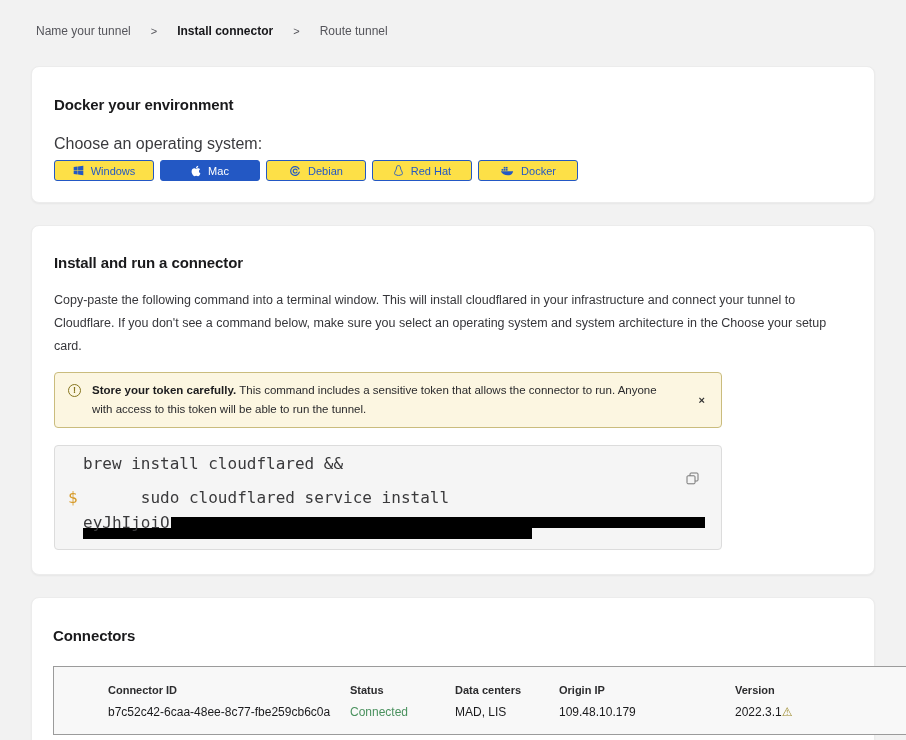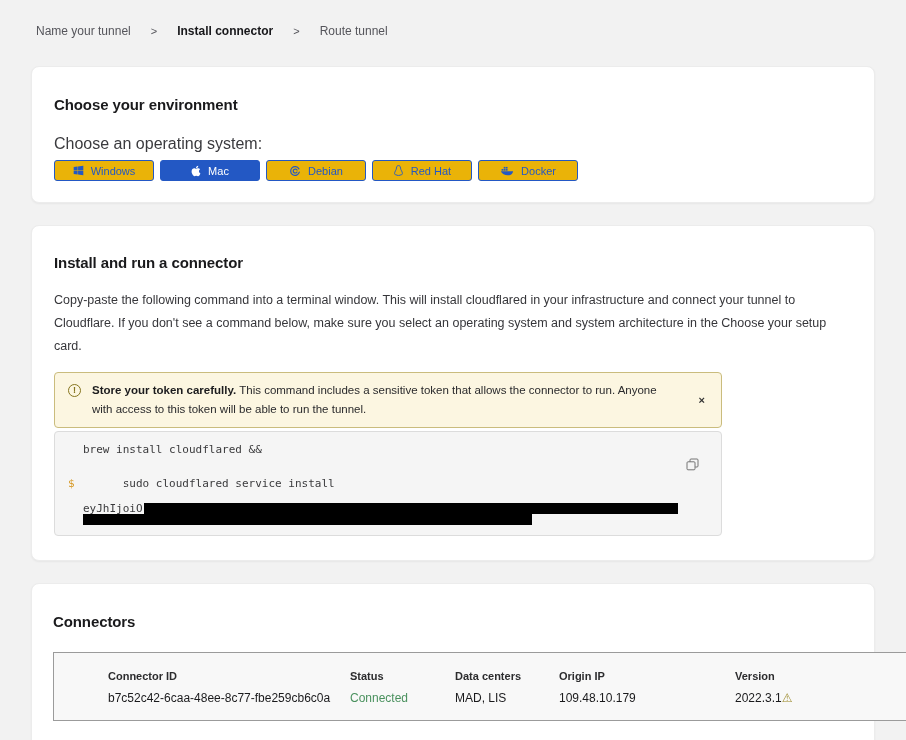--- a/index.html
+++ b/index.html
@@ -39,21 +39,21 @@
     margin:0;font-size:15px;font-weight:700;color:#1a1a1c;letter-spacing:-.1px;
   }
 
   
   .card-env{margin-top:28px;padding:29px 22px 21px;}
   .os-label{font-size:16px;color:#3a3a3e;margin:22px 0 7px;}
   .os-row{display:flex;gap:6px;}
   .os-btn{
     width:100px;height:21px;
     display:flex;align-items:center;justify-content:center;gap:7px;
-    background:#eab308;border:1px solid var(--accent-blue);border-radius:3px;
+    background:#fde047;border:1px solid var(--accent-blue);border-radius:3px;
     color:var(--accent-blue);font-size:11px;font-family:inherit;
     padding:0;cursor:pointer;
   }
   .os-btn.selected{background:var(--accent-blue);color:#fff;}
   .os-icon{display:flex;align-items:center;}
 
   
   .card-install{margin-top:22px;padding:28px 22px 24px;}
   .desc{
     margin:18px 0 0;max-width:800px;
@@ -75,24 +75,24 @@
     display:flex;align-items:center;justify-content:center;
   }
   .warn-text{margin:0;font-size:11.5px;line-height:19px;color:#2a2a2c;max-width:565px;}
   .warn-text b{color:#1c1c1e;}
   .warn-close{
     position:absolute;right:14px;top:50%;transform:translateY(-50%);
     background:none;border:none;padding:2px;
     font-size:11px;font-weight:700;color:#333;cursor:pointer;font-family:inherit;
   }
   .codeblock{
-    margin-top:3px;width:668px;
+    margin-top:17px;width:668px;
     background:#f5f5f5;border:1px solid #dcdcdc;border-radius:4px;
     padding:11px 0 10px;position:relative;
-    font-family:"DejaVu Sans Mono",monospace;font-size:11px;color:#3a3a3c;
+    font-family:"DejaVu Sans Mono",monospace;font-size:16px;color:#3a3a3c;
   }
   .code-line{padding-left:28px;line-height:13px;white-space:pre;}
   .code-line1{margin-bottom:8px;}
   .code-line2{position:relative;}
   .prompt{position:absolute;left:13px;color:#d79b2a;}
   .code-line3{display:flex;align-items:flex-end;line-height:11px;}
   .redact{background:#000;height:11px;}
   .redact-bar1{flex:none;width:534px;margin-left:1px;}
   .redact-bar2{width:449px;margin-left:28px;}
   .copy-btn{
@@ -123,21 +123,21 @@
 
 <nav class="breadcrumb">
   <span class="bc-item">Name your tunnel</span>
   <span class="bc-sep">&gt;</span>
   <span class="bc-item active">Install connector</span>
   <span class="bc-sep">&gt;</span>
   <span class="bc-item">Route tunnel</span>
 </nav>
 
 <section class="card card-env">
-  <h2 class="card-title">Choose your environment</h2>
+  <h2 class="card-title">Docker your environment</h2>
   <div class="os-label">Choose an operating system:</div>
   <div class="os-row">
 
     <button class="os-btn">
       <span class="os-icon">
         <svg width="11" height="11" viewBox="0 0 448 512" fill="currentColor">
             <path d="M0 93.7l183.6-25.3v177.4H0V93.7zm0 324.6l183.6 25.3V268.4H0v149.9zm203.8 28L448 480V268.4H203.8v177.9zm0-380.6v180.1H448V32L203.8 65.7z"></path>
           </svg>
       </span>
       <span>Windows</span>

